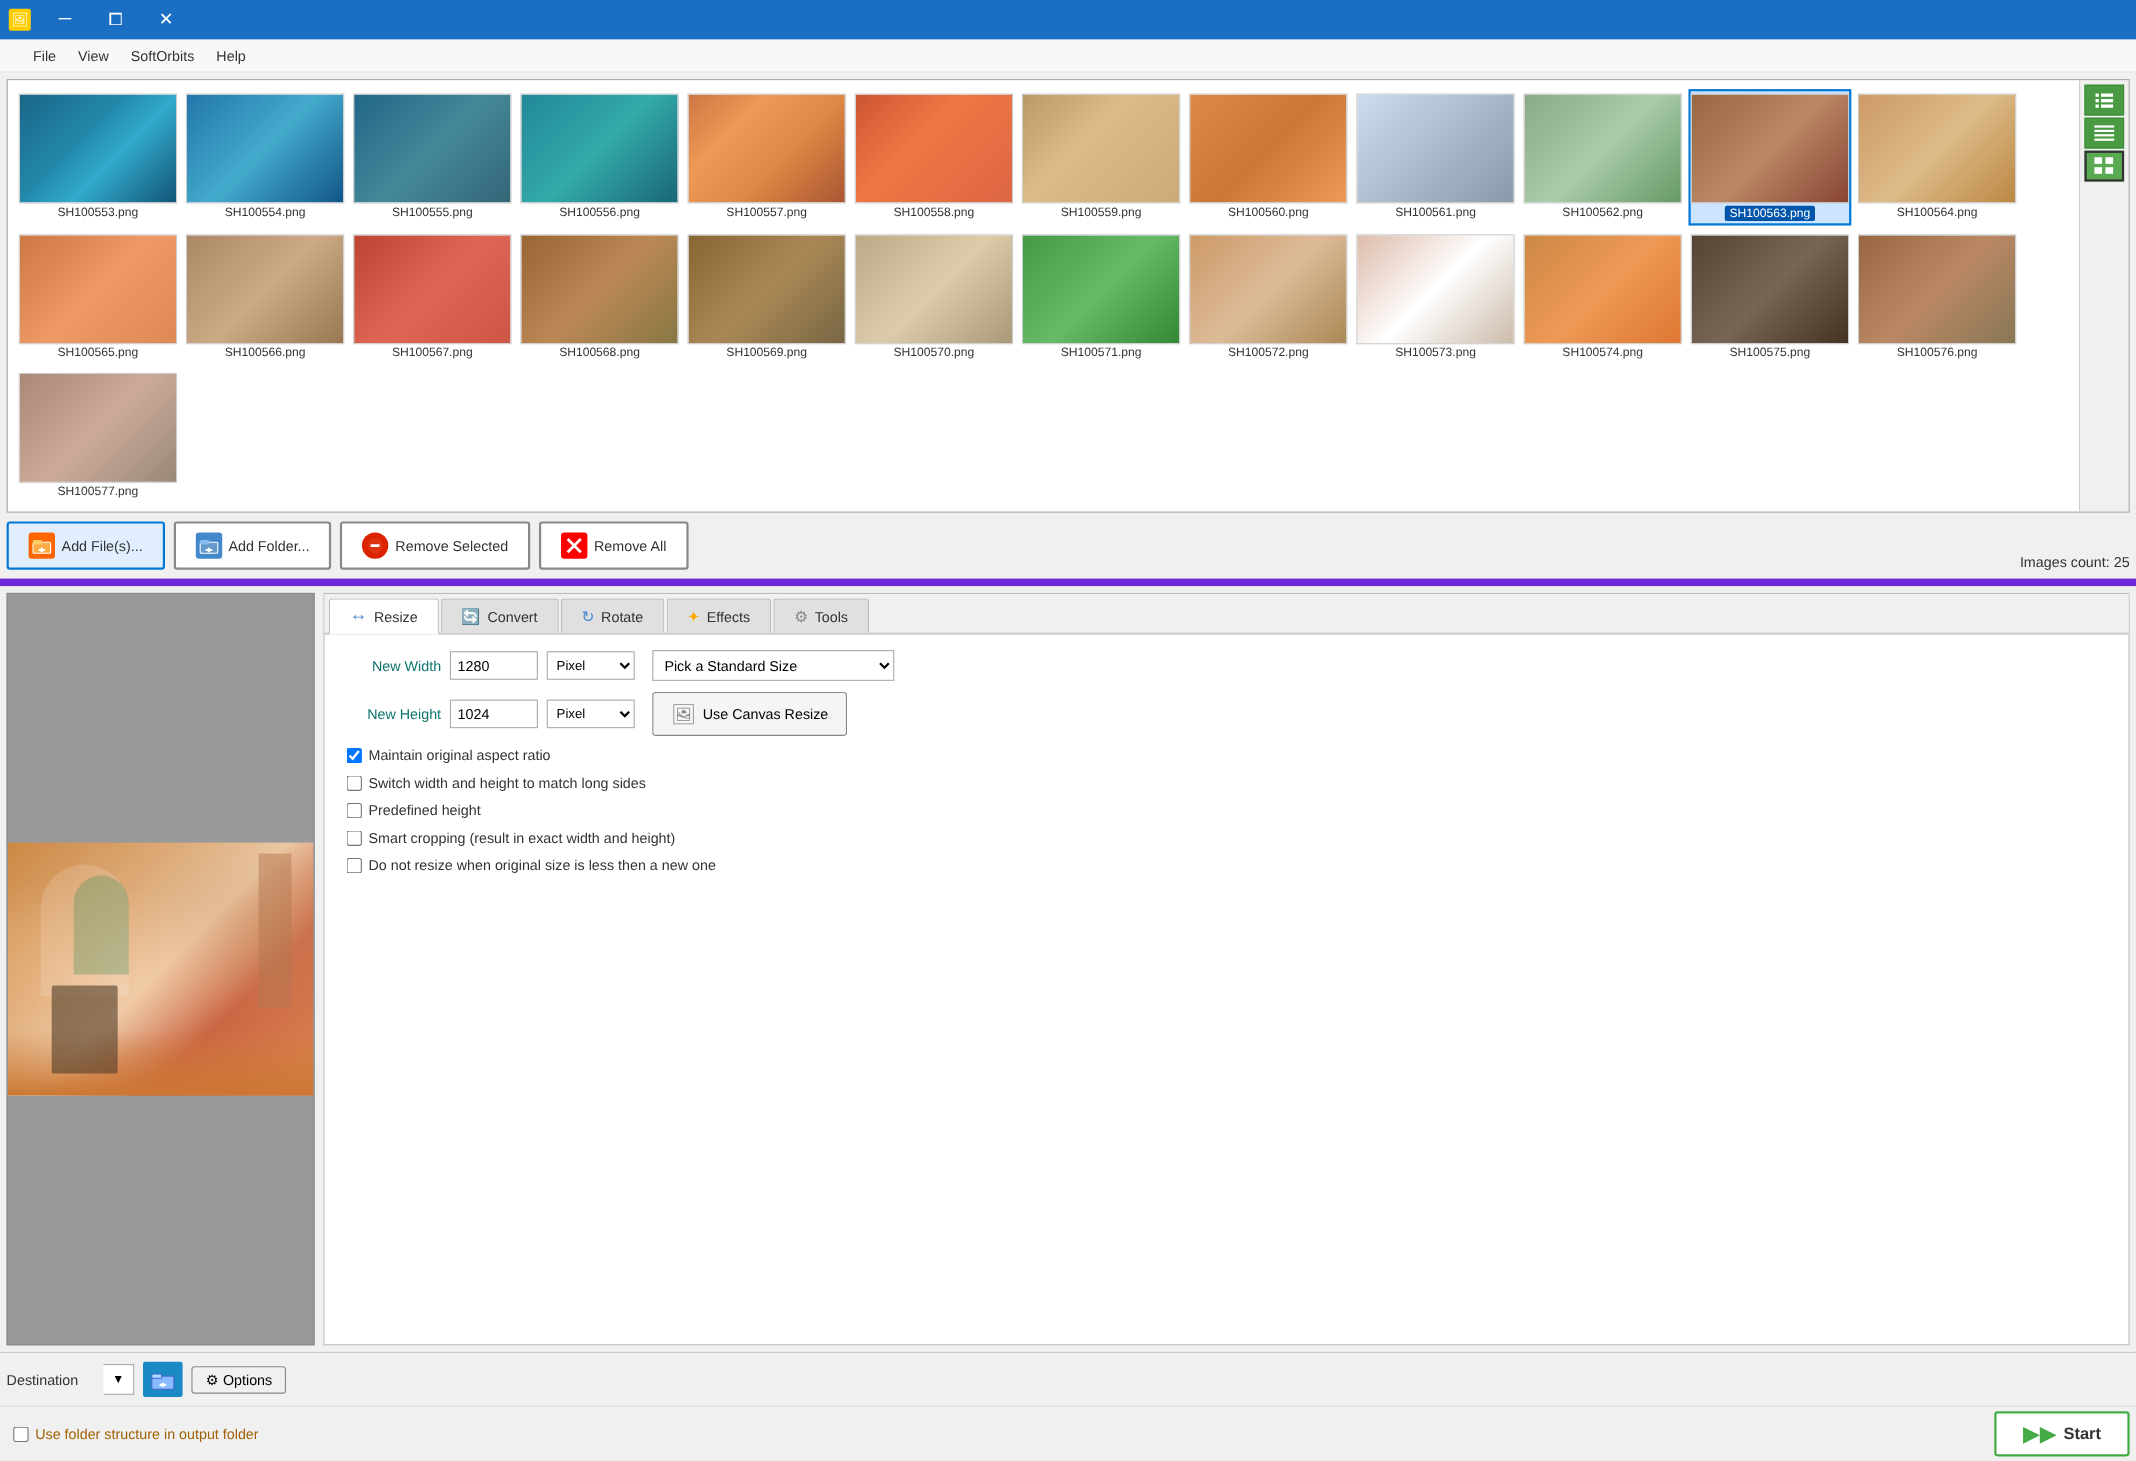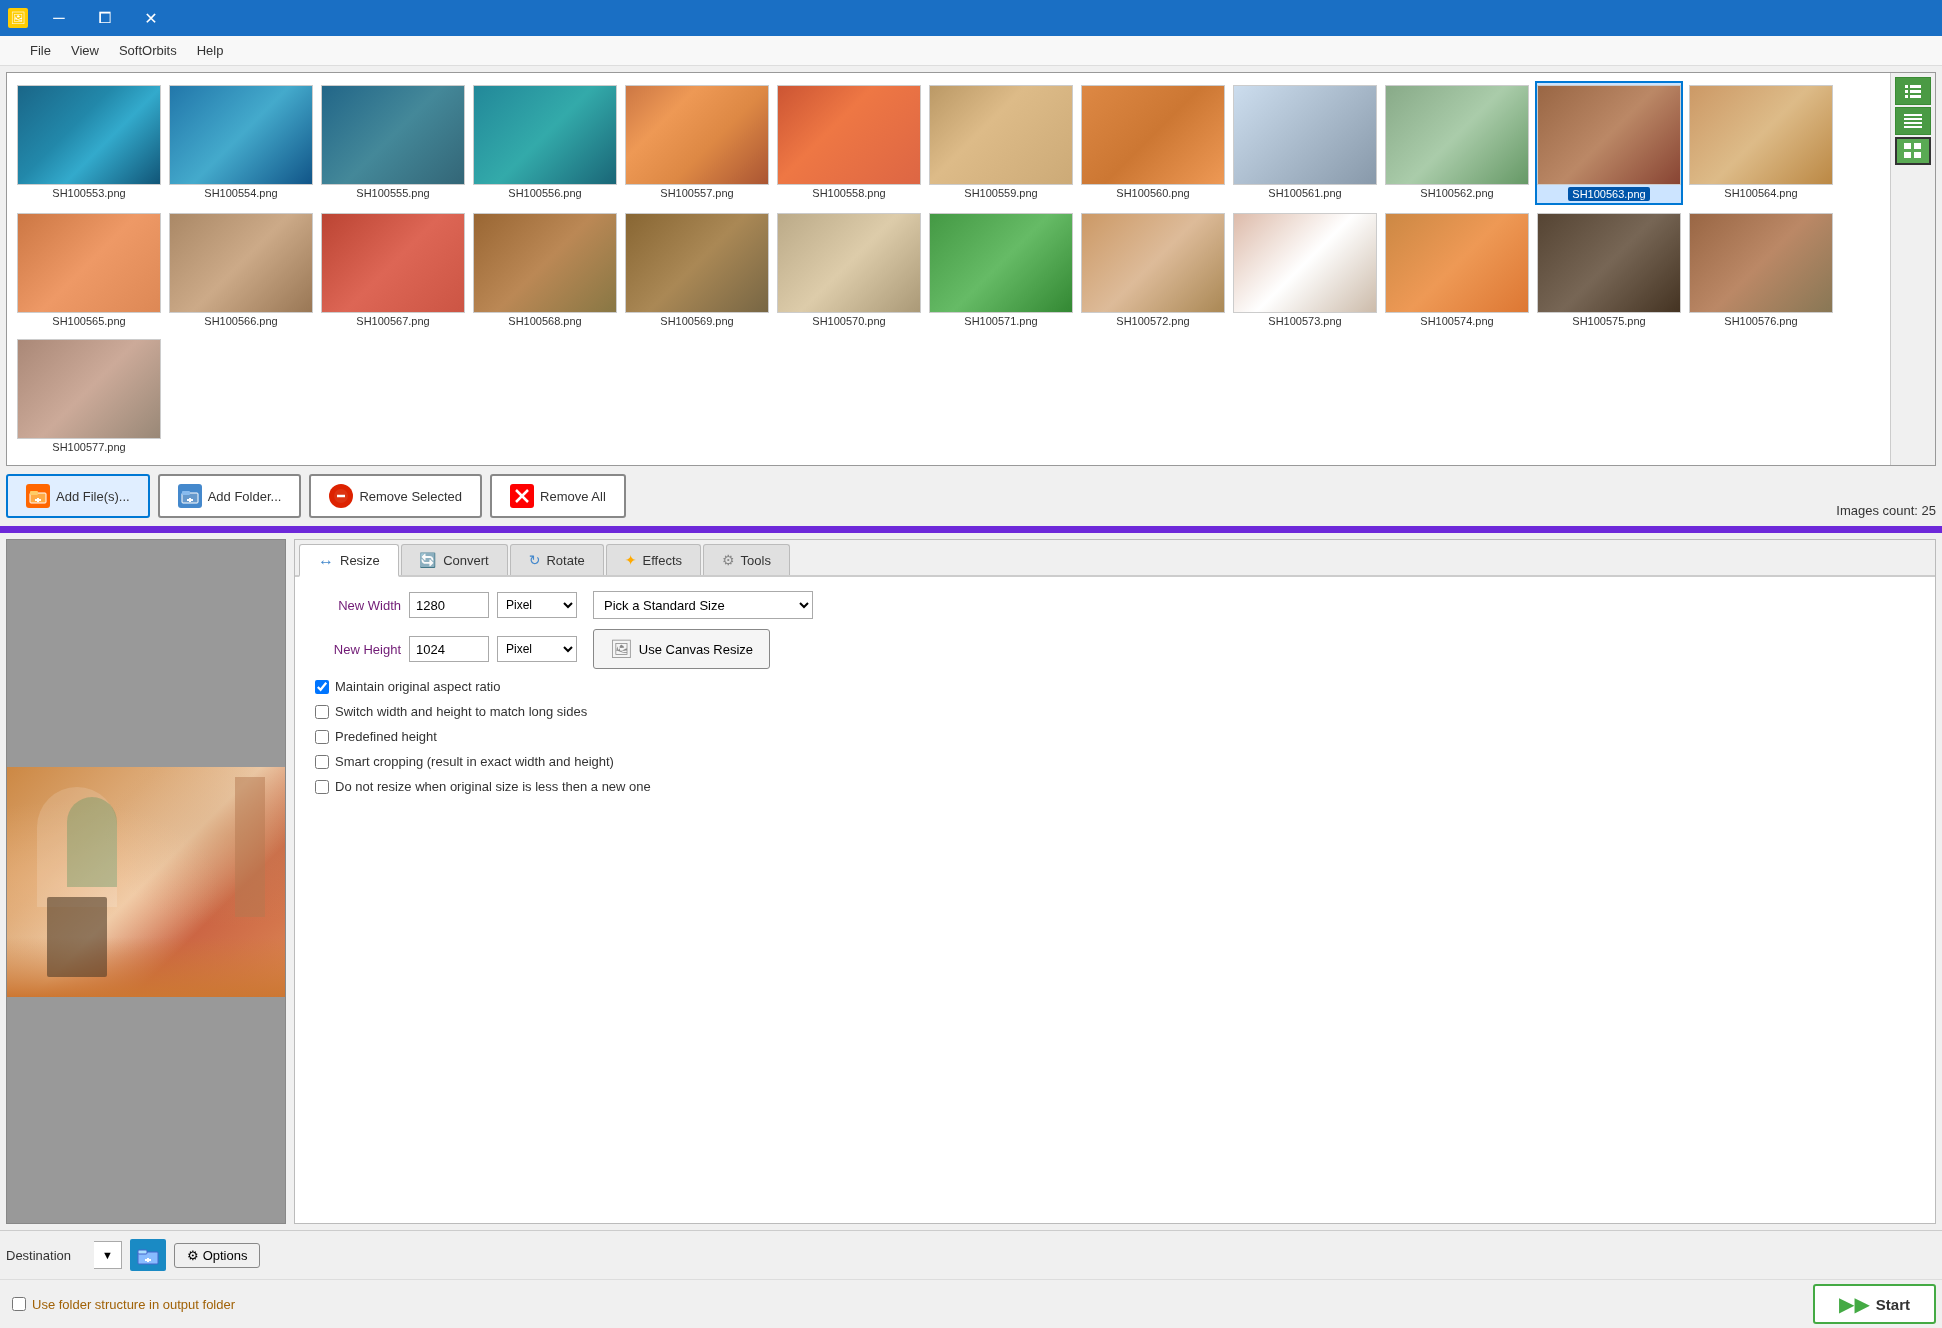--- a/index.html
+++ b/index.html
@@ -214,21 +214,21 @@
 
     
     .form-row {
       display: flex;
       align-items: center;
       gap: 8px;
     }
     .form-label {
       width: 90px;
       font-size: 13px;
-      color: #701a75;
+      color: #0f766e;
       text-align: right;
     }
     .form-input {
       width: 80px;
       height: 26px;
       border: 1px solid #aaa;
       padding: 2px 6px;
       font-size: 13px;
       font-family: 'Segoe UI', sans-serif;
     }

